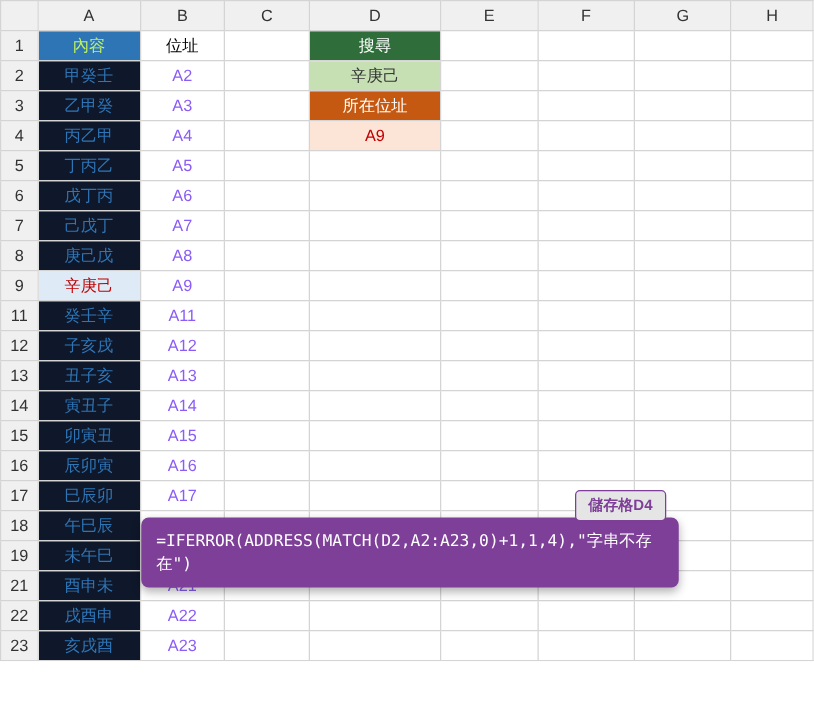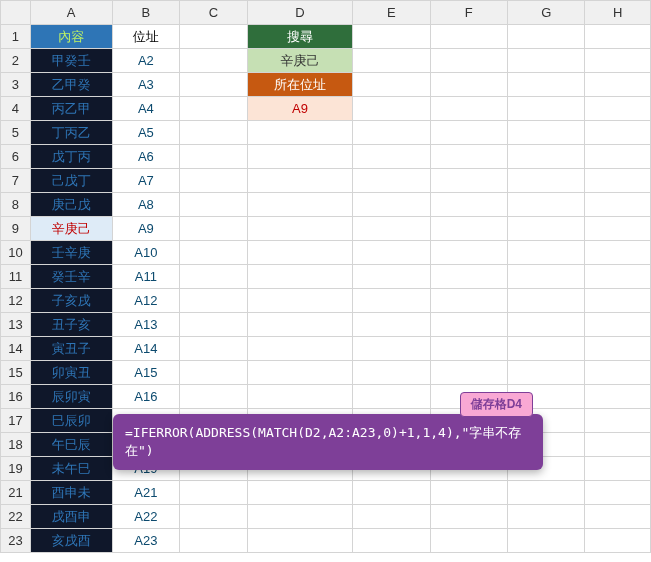--- a/index.html
+++ b/index.html
@@ -15,23 +15,23 @@
 .c-E,.c-F,.c-G{width:78px}
 .c-H{width:66px}
 .hdr-dark{background:#2f6e3b;color:#fff}
 .hdr-green{background:#c6e0b4;color:#333}
 .hdr-orange{background:#c65911;color:#ffffff}
 .hdr-ltorange{background:#fce4d6;color:#c00000}
 .colA-hdr{background:#2e75b6;color:#bef264}
 .colA-cell{background:#0f172a;color:#2e75b6}
 .colA-red{background:#deebf7;color:#c00000}
 .colB-hdr{color:#000000}
-.colB-cell{color:#0c4a6e}
+.colB-cell{color:#8b5cf6}
 .tooltip{position:absolute;left:113px;top:414px;width:430px}
-.tooltip-label{position:absolute;right:10px;top:-22px;background:#f9a8d4;border:1px solid #7e3f98;border-radius:4px;padding:3px 10px;color:#7e3f98;font-weight:bold;font-size:12px}
+.tooltip-label{position:absolute;right:10px;top:-22px;background:#e5e5e5;border:1px solid #7e3f98;border-radius:4px;padding:3px 10px;color:#7e3f98;font-weight:bold;font-size:12px}
 .tooltip-body{background:#7e3f98;color:#fff;border-radius:6px;padding:10px 12px;font-size:13px;box-shadow:0 3px 8px rgba(0,0,0,0.3);font-family:Consolas,monospace}
 </style>
 </head>
 <body>
 
 <table class="sheet">
 <thead>
 <tr>
 <th class="rh"></th>
 <th class="c-A">A</th>
@@ -138,31 +138,20 @@
         <td class="c-A colA-red">辛庚己</td>
         <td class="c-B colB-cell">A9</td>
         <td class="c-C"></td>
         <td class="c-D"></td>
         <td class="c-E"></td>
         <td class="c-F"></td>
         <td class="c-G"></td>
         <td class="c-H"></td>
       </tr>
       <tr>
-        <th class="rh">10</th>
-        <td class="c-A colA-cell">壬辛庚</td>
-        <td class="c-B colB-cell">A10</td>
-        <td class="c-C"></td>
-        <td class="c-D"></td>
-        <td class="c-E"></td>
-        <td class="c-F"></td>
-        <td class="c-G"></td>
-        <td class="c-H"></td>
-      </tr>
-      <tr>
         <th class="rh">11</th>
         <td class="c-A colA-cell">癸壬辛</td>
         <td class="c-B colB-cell">A11</td>
         <td class="c-C"></td>
         <td class="c-D"></td>
         <td class="c-E"></td>
         <td class="c-F"></td>
         <td class="c-G"></td>
         <td class="c-H"></td>
       </tr>

